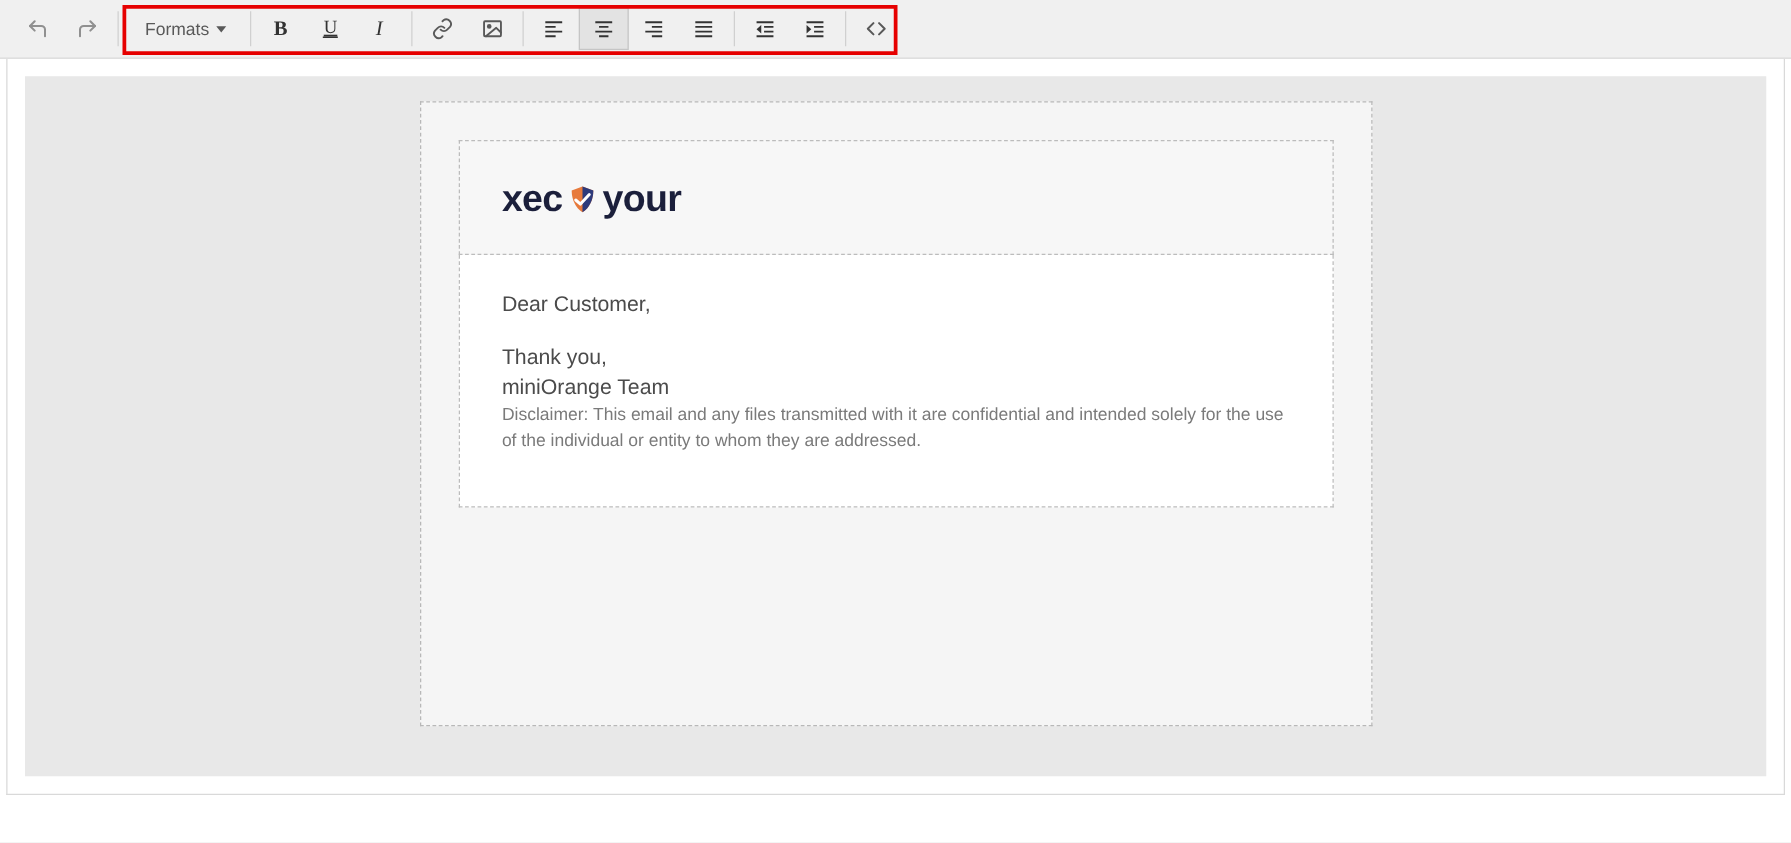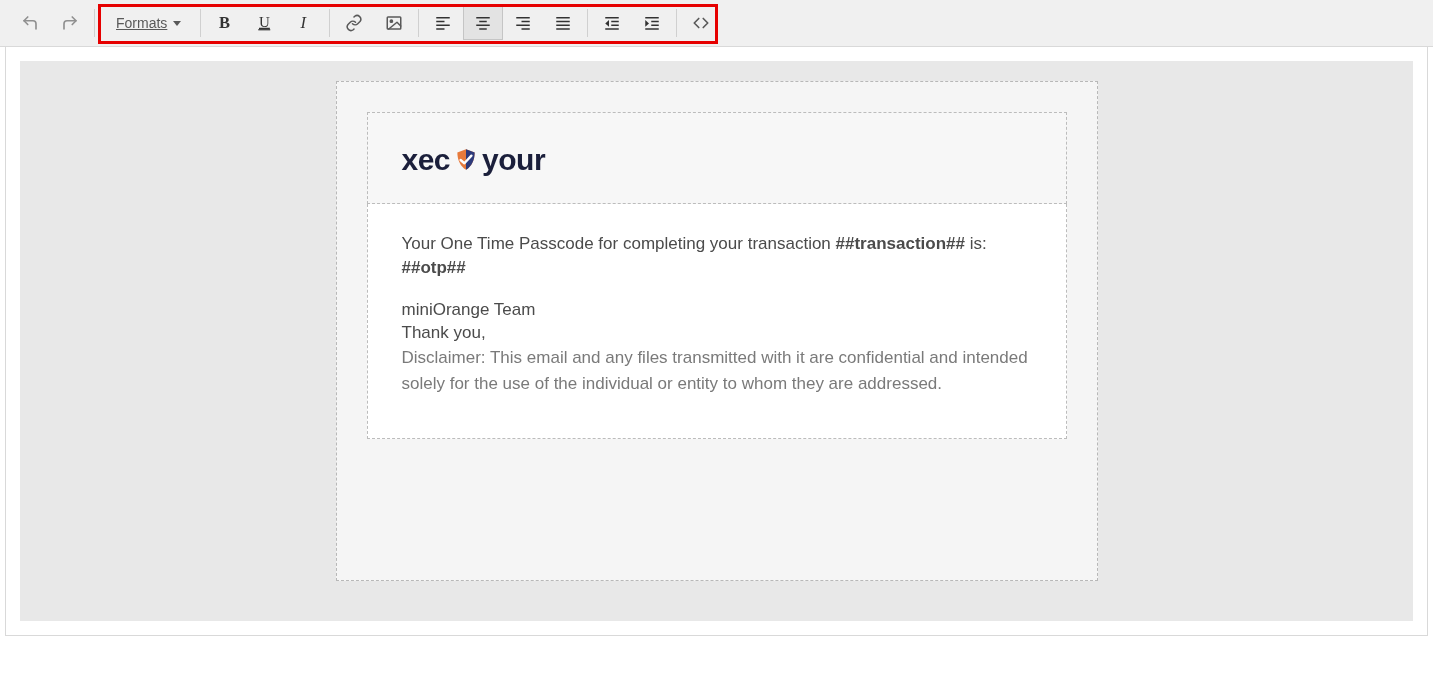--- a/index.html
+++ b/index.html
@@ -46,21 +46,20 @@
   .tb-formats {
     height: 34px;
     padding: 0 14px 0 16px;
     font-size: 14px;
     color: #595959;
     display: flex;
     align-items: center;
     gap: 6px;
     cursor: pointer;
     border: 1px solid transparent;
-    text-decoration: underline;
   }
   .caret {
     width: 0; height: 0;
     border-left: 4px solid transparent;
     border-right: 4px solid transparent;
     border-top: 5px solid #595959;
   }
   .highlight-box {
     position: absolute;
     border: 3px solid #e60000;
@@ -103,21 +102,21 @@
     padding: 28px 34px 24px 34px;
     font-family: Verdana, Geneva, sans-serif;
     color: #4b4b4b;
     font-size: 17px;
     line-height: 1.4;
   }
   .email-body p { margin: 0 0 18px 0; }
   .email-body .tight { margin: 0; }
   .email-body .bold { font-weight: bold; }
   .disclaimer {
-    font-size: 17px;
+    font-size: 14px;
     color: #7a7a7a;
     line-height: 1.5;
     margin-top: 22px;
   }
   
   .logo {
     display: flex;
     align-items: center;
     gap: 2px;
     font-family: "Segoe UI", Arial, sans-serif;
@@ -271,27 +270,25 @@
               <path d="M12 2 L20 5 C20 12 17 18 12 21 C7 18 4 12 4 5 Z" fill="#e77a3c"></path>
               <path d="M12 2 L20 5 C20 12 17 18 12 21 Z" fill="#2d3a7b"></path>
               <path d="M7 12 L10.5 15 L17 8" fill="none" stroke="#fff" stroke-width="2.2" stroke-linecap="round" stroke-linejoin="round"></path>
             </svg>
           </span>
           <span>your</span>
         </div>
       </div>
 
       <div class="email-body">
-
-        <p>
-          <span>Your One Time Passcode for completing your transaction </span><span class="bold">##transaction##</span><span> is: </span><span class="bold">##otp##</span>
-        </p>
-
-
+        <p>Dear Customer,</p>
+
+
+
+        <p class="tight">Thank you,</p>
         <p class="tight">miniOrange Team</p>
-        <p class="tight">Thank you,</p>
 
         <p class="disclaimer">Disclaimer: This email and any files transmitted with it are confidential and intended solely for the use of the individual or entity to whom they are addressed.</p>
       </div>
 
     </div>
   </div>
 </div>
 
 </body></html>

